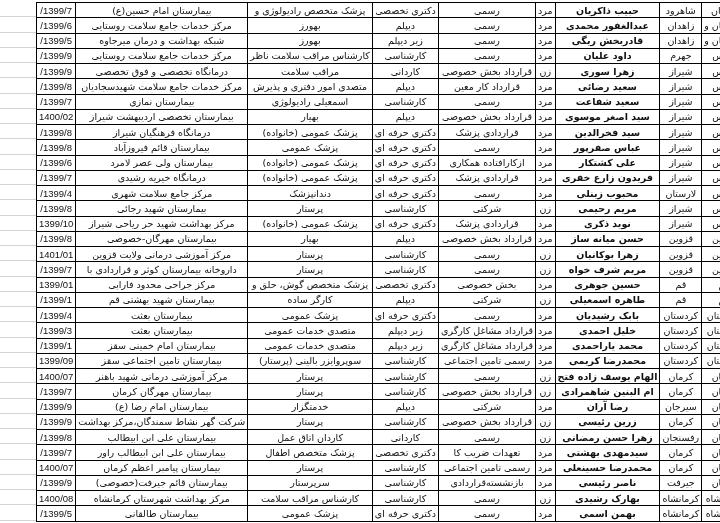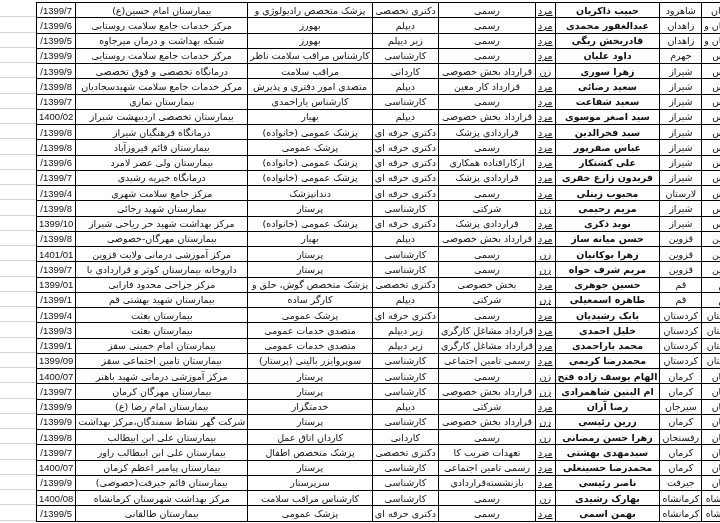--- a/index.html
+++ b/index.html
@@ -7,21 +7,21 @@
   .sheet { position:absolute; left:0; top:0; width:604px; height:523px; }
   .gridbg { position:absolute; left:0; top:2px; width:36px; }
   .gridbg div { height:15.25px; border-bottom:1px solid #d4d4d4; box-sizing:border-box; }
   table.data { position:absolute; left:36px; top:2px; border-collapse:collapse; table-layout:fixed; direction:ltr; }
   table.data td { border:1px solid #000; height:14.25px; padding:0 2px; font-size:9.5px; line-height:13px; white-space:nowrap; overflow:hidden; text-align:center; color:#111; direction:rtl; }
   td.c-date { width:39px; font-family:"Liberation Sans", sans-serif; font-size:11px; direction:ltr; text-align:right; padding-right:1px; }
   td.c-place { width:137px; }
   td.c-job { width:103px; }
   td.c-edu { width:74px; }
   td.c-contract { width:73px; }
-  td.c-gender { width:25px;text-decoration:underline; }
+  td.c-gender { width:25px; }
   td.c-name { width:63px;font-weight:bold; }
   td.c-city { width:38px;margin-left:38px; }
   td.c-prov { width:56px; }
 </style>
 </head>
 <body>
 
 <div class="sheet">
   <div class="gridbg" id="gridbg">
       <div></div>
@@ -123,21 +123,21 @@
           <td class="c-edu">دیپلم</td>
           <td class="c-contract">قرارداد کار معین</td>
           <td class="c-gender">مرد</td>
           <td class="c-name">سعید رضائی</td>
           <td class="c-city">شیراز</td>
           <td class="c-prov">فارس</td>
         </tr>
         <tr>
           <td class="c-date">1399/7/</td>
           <td class="c-place">بیمارستان نمازی</td>
-          <td class="c-job">کارشناس یاراحمدی</td>
+          <td class="c-job">اسمعیلی رادیولوژی</td>
           <td class="c-edu">کارشناسی</td>
           <td class="c-contract">رسمی</td>
           <td class="c-gender">مرد</td>
           <td class="c-name">سعید شفاعت</td>
           <td class="c-city">شیراز</td>
           <td class="c-prov">فارس</td>
         </tr>
         <tr>
           <td class="c-date">1400/02</td>
           <td class="c-place">بیمارستان تخصصی اردیبهشت شیراز</td>

